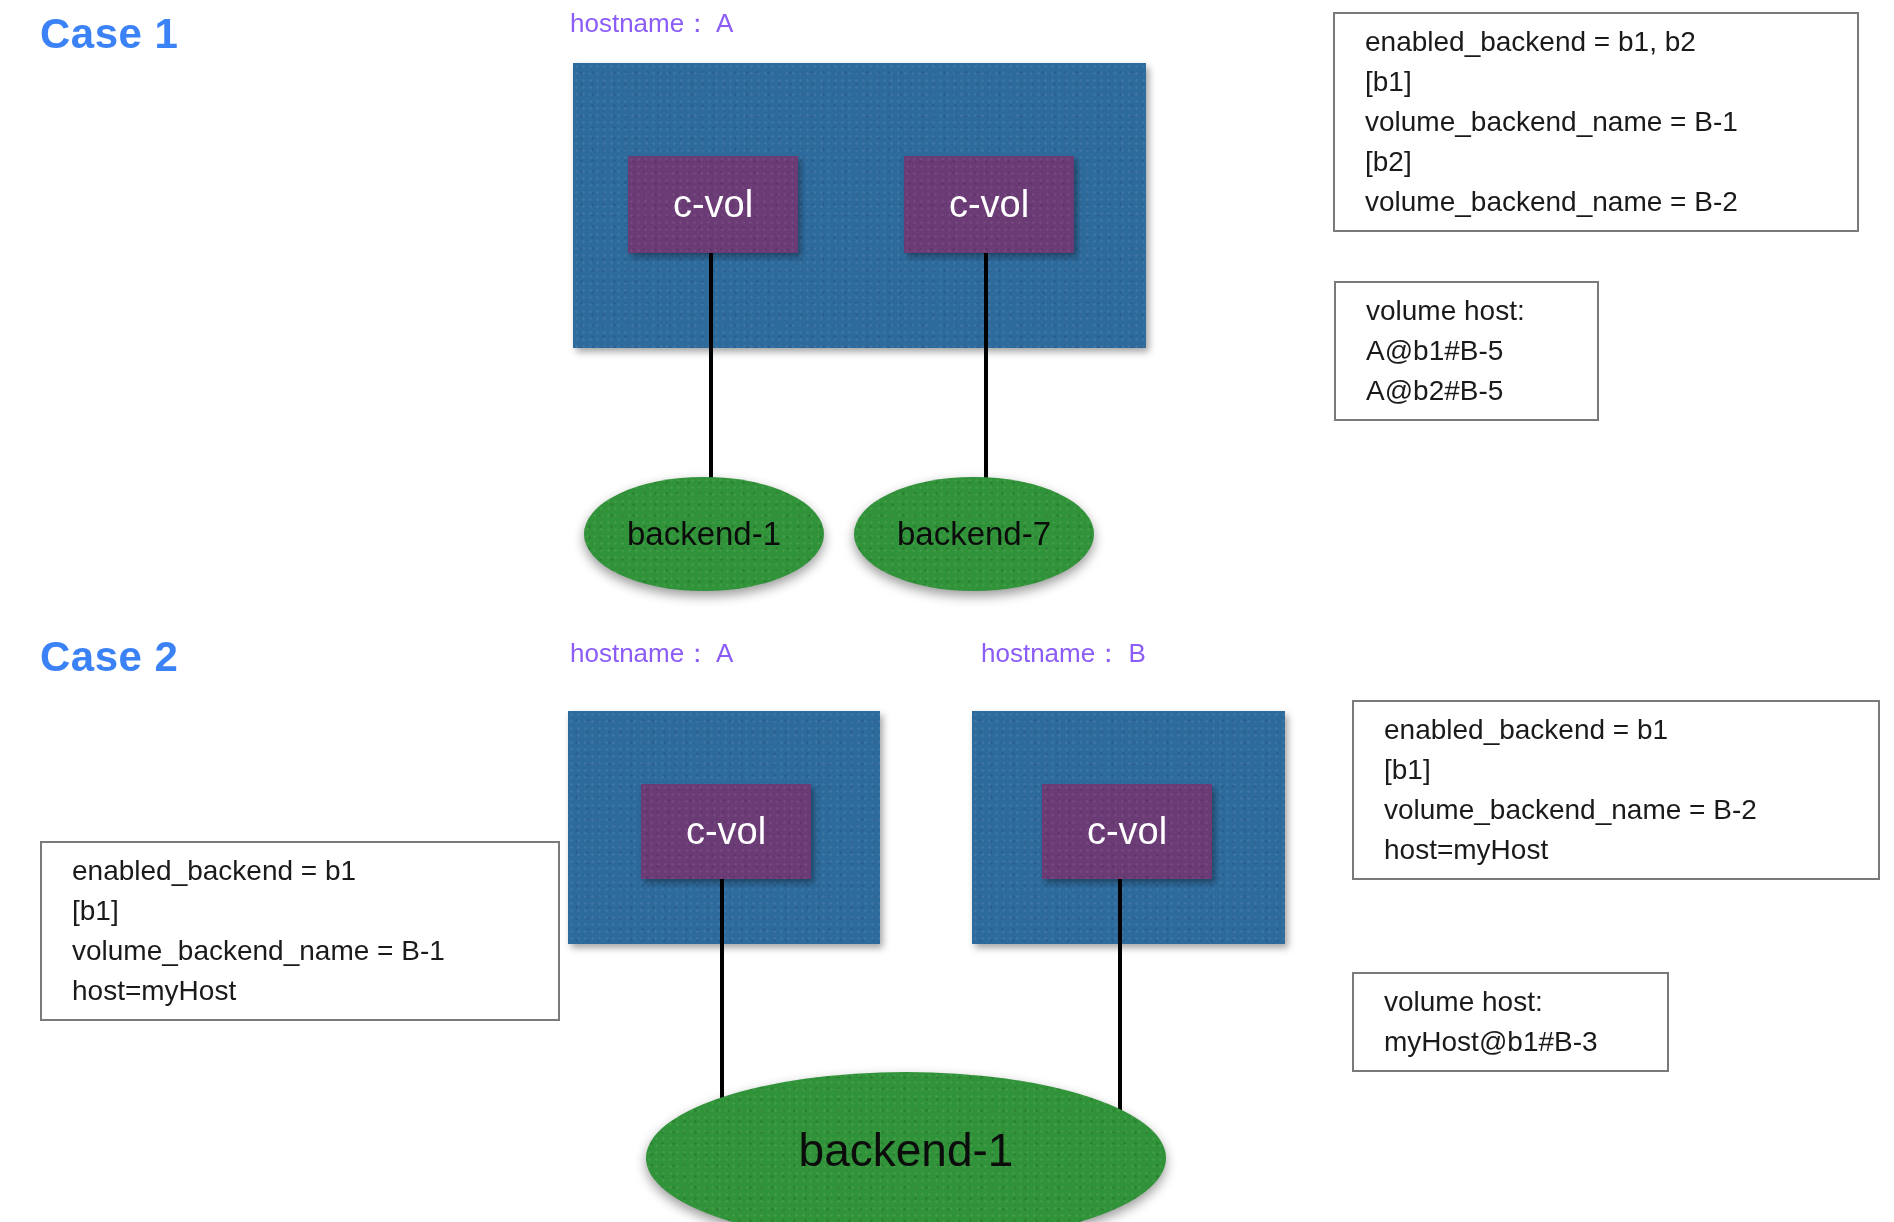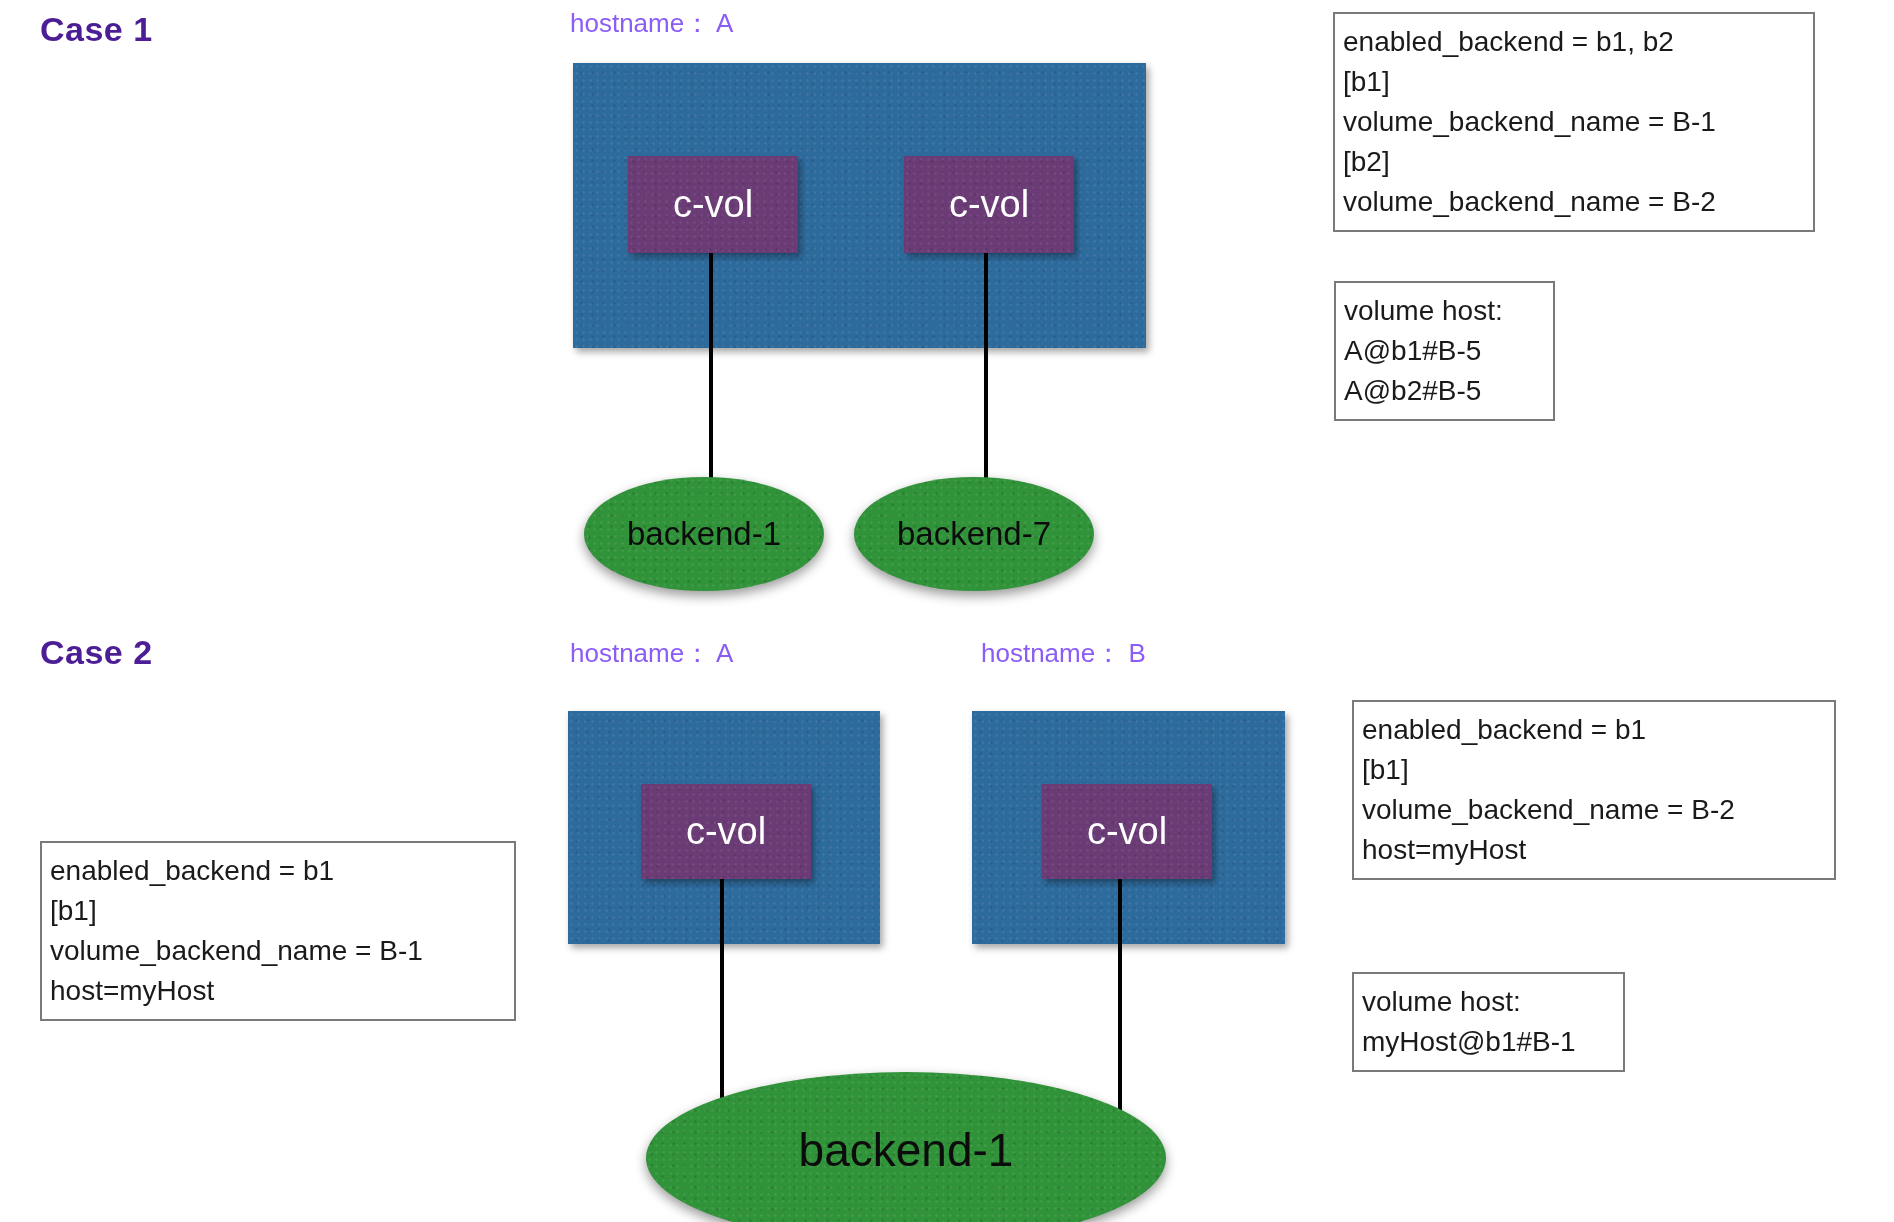--- a/index.html
+++ b/index.html
@@ -1,21 +1,21 @@
 <!DOCTYPE html>
 <html><head>
 <meta charset="utf-8">
 <style>
   html,body{margin:0;padding:0;background:#ffffff;}
   #stage{
     position:relative;width:1894px;height:1222px;overflow:hidden;
     font-family:"Liberation Sans", sans-serif;color:#1a1a1a;background:#ffffff;
   }
   .abs{position:absolute;}
-  .case-title{font-size:34px;font-weight:bold;color:#4c1d95;letter-spacing:0.5px;text-align:center;}
+  .case-title{font-size:42px;font-weight:bold;color:#3b82f6;letter-spacing:0.5px;text-align:center;}
   .hostname{font-size:26px;color:#8b5cf6;white-space:nowrap;}
   .host-rect{
     background-color:#2e6b9d;
     background-image:
       radial-gradient(rgba(255,255,255,0.07) 1px, transparent 1.6px),
       radial-gradient(rgba(0,0,0,0.10) 1px, transparent 1.6px);
     background-size:7px 7px, 11px 11px;
     background-position:0 0, 3px 4px;
     box-shadow:3px 4px 7px rgba(0,0,0,0.35);
     z-index:1;
@@ -42,21 +42,21 @@
     box-shadow:0 5px 12px rgba(0,0,0,0.40);
     color:#0c0c0c;text-align:center;
     display:flex;align-items:center;justify-content:center;
     z-index:5;
   }
   .backend.small{font-size:33px;}
   .backend.big{font-size:46px;}
   .note-box{
     background:#ffffff;border:2px solid #7a7a7a;
     font-size:28px;line-height:40px;
-    padding:8px 8px;white-space:nowrap;z-index:6;
+    padding:8px 30px;white-space:nowrap;z-index:6;
   }
   .note-line{display:block;}
 </style>
 </head>
 <body>
 
 <div id="stage">
 
   <div class="abs case-title" style="left:40px;top:10px;">Case 1</div>
 
@@ -126,16 +126,16 @@
 
   <div class="abs note-box" style="left:1352px;top:700px;width:464px;">
     <span class="note-line">enabled_backend = b1</span>
     <span class="note-line">[b1]</span>
     <span class="note-line">volume_backend_name = B-2</span>
     <span class="note-line">host=myHost</span>
   </div>
 
   <div class="abs note-box" style="left:1352px;top:972px;width:253px;">
     <span class="note-line">volume host:</span>
-    <span class="note-line">myHost@b1#B-1</span>
+    <span class="note-line">myHost@b1#B-3</span>
   </div>
 
 </div>
 
 </body></html>

